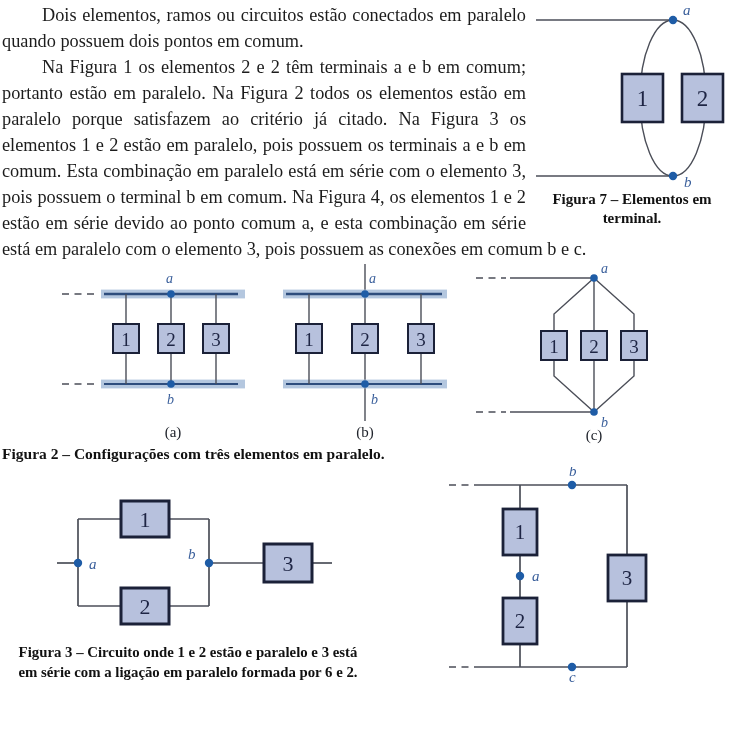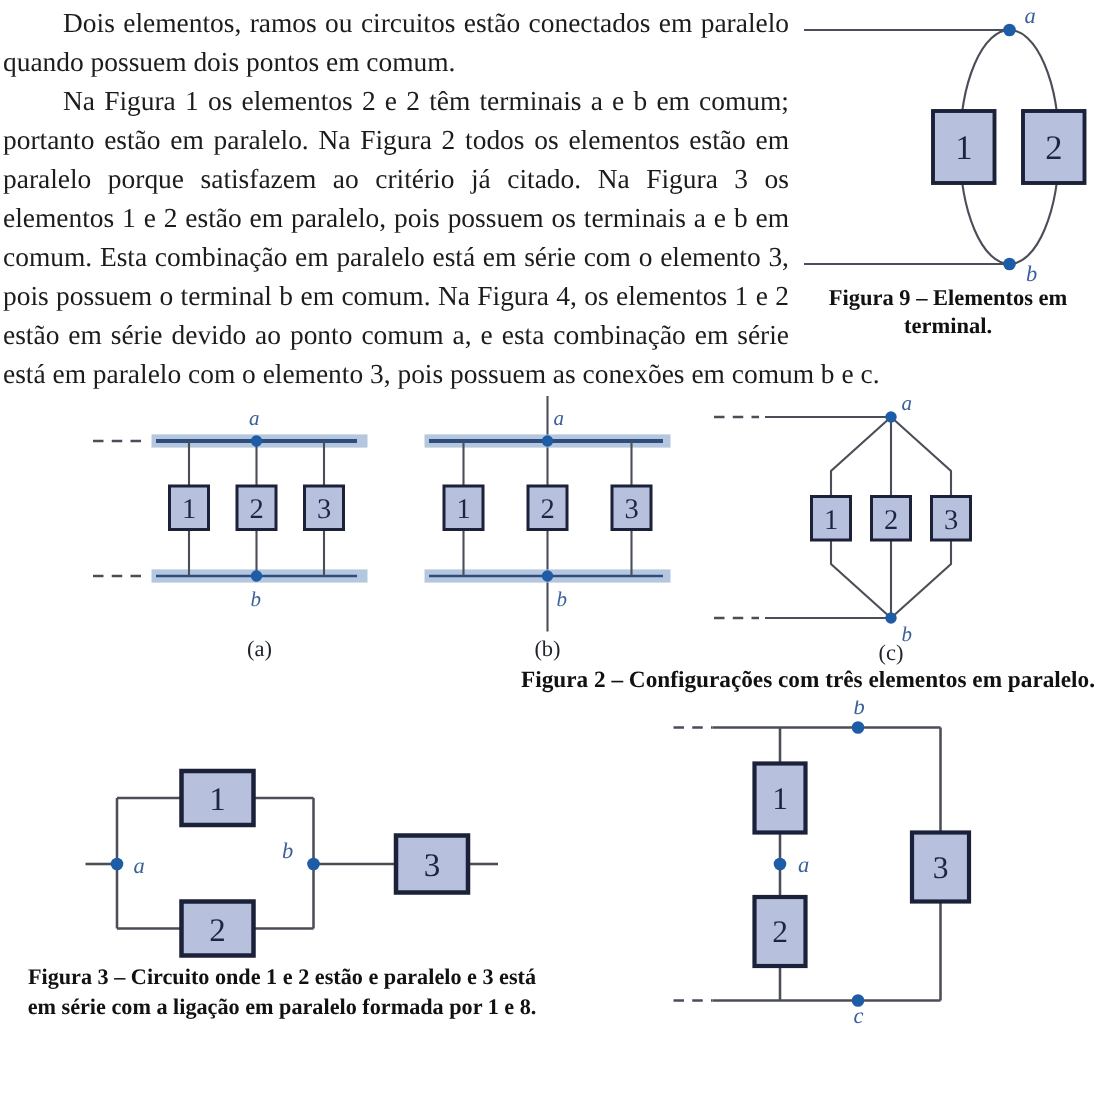--- a/index.html
+++ b/index.html
@@ -29,28 +29,28 @@
   .fig1-wrap svg{display:block;margin:0 auto;}
   .fig-caption{font-weight:bold;font-size:15px;line-height:1.28;color:#111;}
   .body-text{
     margin:0;font-size:18.3px;line-height:26px;text-align:justify;
     text-indent:40px;color:var(--text);
   }
   
   .fig2-section{clear:both;padding-top:2px;}
   .fig2-row{display:flex;justify-content:space-between;align-items:flex-start;padding:0 28px 0 46px;}
   .fig2-row svg{display:block;}
-  .fig2-caption{text-align:right;font-weight:bold;font-size:15.5px;margin-top:1px;color:#111;}
+  .fig2-caption{text-align:left;font-weight:bold;font-size:15.5px;margin-top:1px;color:#111;}
   
   .bottom-row{display:flex;justify-content:space-between;align-items:flex-end;margin-top:4px;padding:0 2px;}
   .fig-col{text-align:center;}
   .fig-col svg{display:block;margin:0 auto;}
   .fig3-col{width:368px;}
   .fig4-col{width:356px;}
-  .caption-sm{font-weight:bold;font-size:14.8px;line-height:1.34;color:#111;margin-top:3px;}
+  .caption-sm{font-weight:bold;font-size:14.8px;line-height:1.34;color:#111;margin-top:16px;}
   
   svg text{font-family:"Liberation Serif", serif;}
   .num{fill:var(--num);}
   .nlabel{fill:var(--nlabel);font-style:italic;}
   .sublabel{fill:#20242c;font-size:15px;}
   .wire{stroke:var(--wire);stroke-width:1.4;fill:none;}
   .wire-th{stroke:var(--wire);stroke-width:1.7;fill:none;}
   .dash{stroke:var(--wire);stroke-width:1.7;stroke-dasharray:7 5.5;fill:none;}
   .busline{stroke:var(--bus);fill:none;}
   .band{fill:var(--band);opacity:.88;}
@@ -74,21 +74,21 @@
         <rect class="ebox" x="88" y="70" width="41" height="48" stroke-width="2.6"></rect>
         <rect class="ebox" x="148" y="70" width="41" height="48" stroke-width="2.6"></rect>
         <text class="num" x="108.5" y="102" font-size="23" text-anchor="middle">1</text>
         <text class="num" x="168.5" y="102" font-size="23" text-anchor="middle">2</text>
         <circle class="dot" cx="139" cy="16" r="4.2"></circle>
         <circle class="dot" cx="139" cy="172" r="4.2"></circle>
         <text class="nlabel" x="149" y="11" font-size="15">a</text>
         <text class="nlabel" x="150" y="183" font-size="15">b</text>
       </svg>
       <div class="fig-caption">
-        <div>Figura 9 – Elementos em</div>
+        <div>Figura 7 – Elementos em</div>
         <div>terminal.</div>
       </div>
     </div>
 
     <p class="body-text">Dois elementos, ramos ou circuitos estão conectados em paralelo quando possuem dois pontos em comum.</p>
     <p class="body-text">Na Figura 1 os elementos 2 e 2 têm terminais a e b em comum; portanto estão em paralelo. Na Figura 2 todos os elementos estão em paralelo porque satisfazem ao critério já citado. Na Figura 3 os elementos 1 e 2 estão em paralelo, pois possuem os terminais a e b em comum. Esta combinação em paralelo está em série com o elemento 3, pois possuem o terminal b em comum. Na Figura 4, os elementos 1 e 2 estão em série devido ao ponto comum a, e esta combinação em série está em paralelo com o elemento 3, pois possuem as conexões em comum b e c.</p>
   </div>
 
   <div class="fig2-section">
     <div class="fig2-row">
@@ -192,21 +192,21 @@
         <text class="num" x="113" y="50" font-size="22" text-anchor="middle">1</text>
         <text class="num" x="113" y="137" font-size="22" text-anchor="middle">2</text>
         <text class="num" x="256" y="94" font-size="22" text-anchor="middle">3</text>
         <circle class="dot" cx="46" cy="86" r="4.2"></circle>
         <circle class="dot" cx="177" cy="86" r="4.2"></circle>
         <text class="nlabel" x="57" y="92" font-size="15">a</text>
         <text class="nlabel" x="156" y="82" font-size="15">b</text>
       </svg>
       <div class="caption-sm">
         <div>Figura 3 – Circuito onde 1 e 2 estão e paralelo e 3 está</div>
-        <div>em série com a ligação em paralelo formada por 1 e 8.</div>
+        <div>em série com a ligação em paralelo formada por 6 e 2.</div>
       </div>
     </div>
 
     <div class="fig-col fig4-col">
       <svg width="298" height="216" viewBox="0 0 298 216">
         <line class="dash" x1="48" y1="18" x2="74" y2="18"></line>
         <line class="dash" x1="48" y1="200" x2="74" y2="200"></line>
         <g>
           <line class="wire-th" x1="74" y1="18" x2="226" y2="18"></line>
           <line class="wire-th" x1="74" y1="200" x2="226" y2="200"></line>

